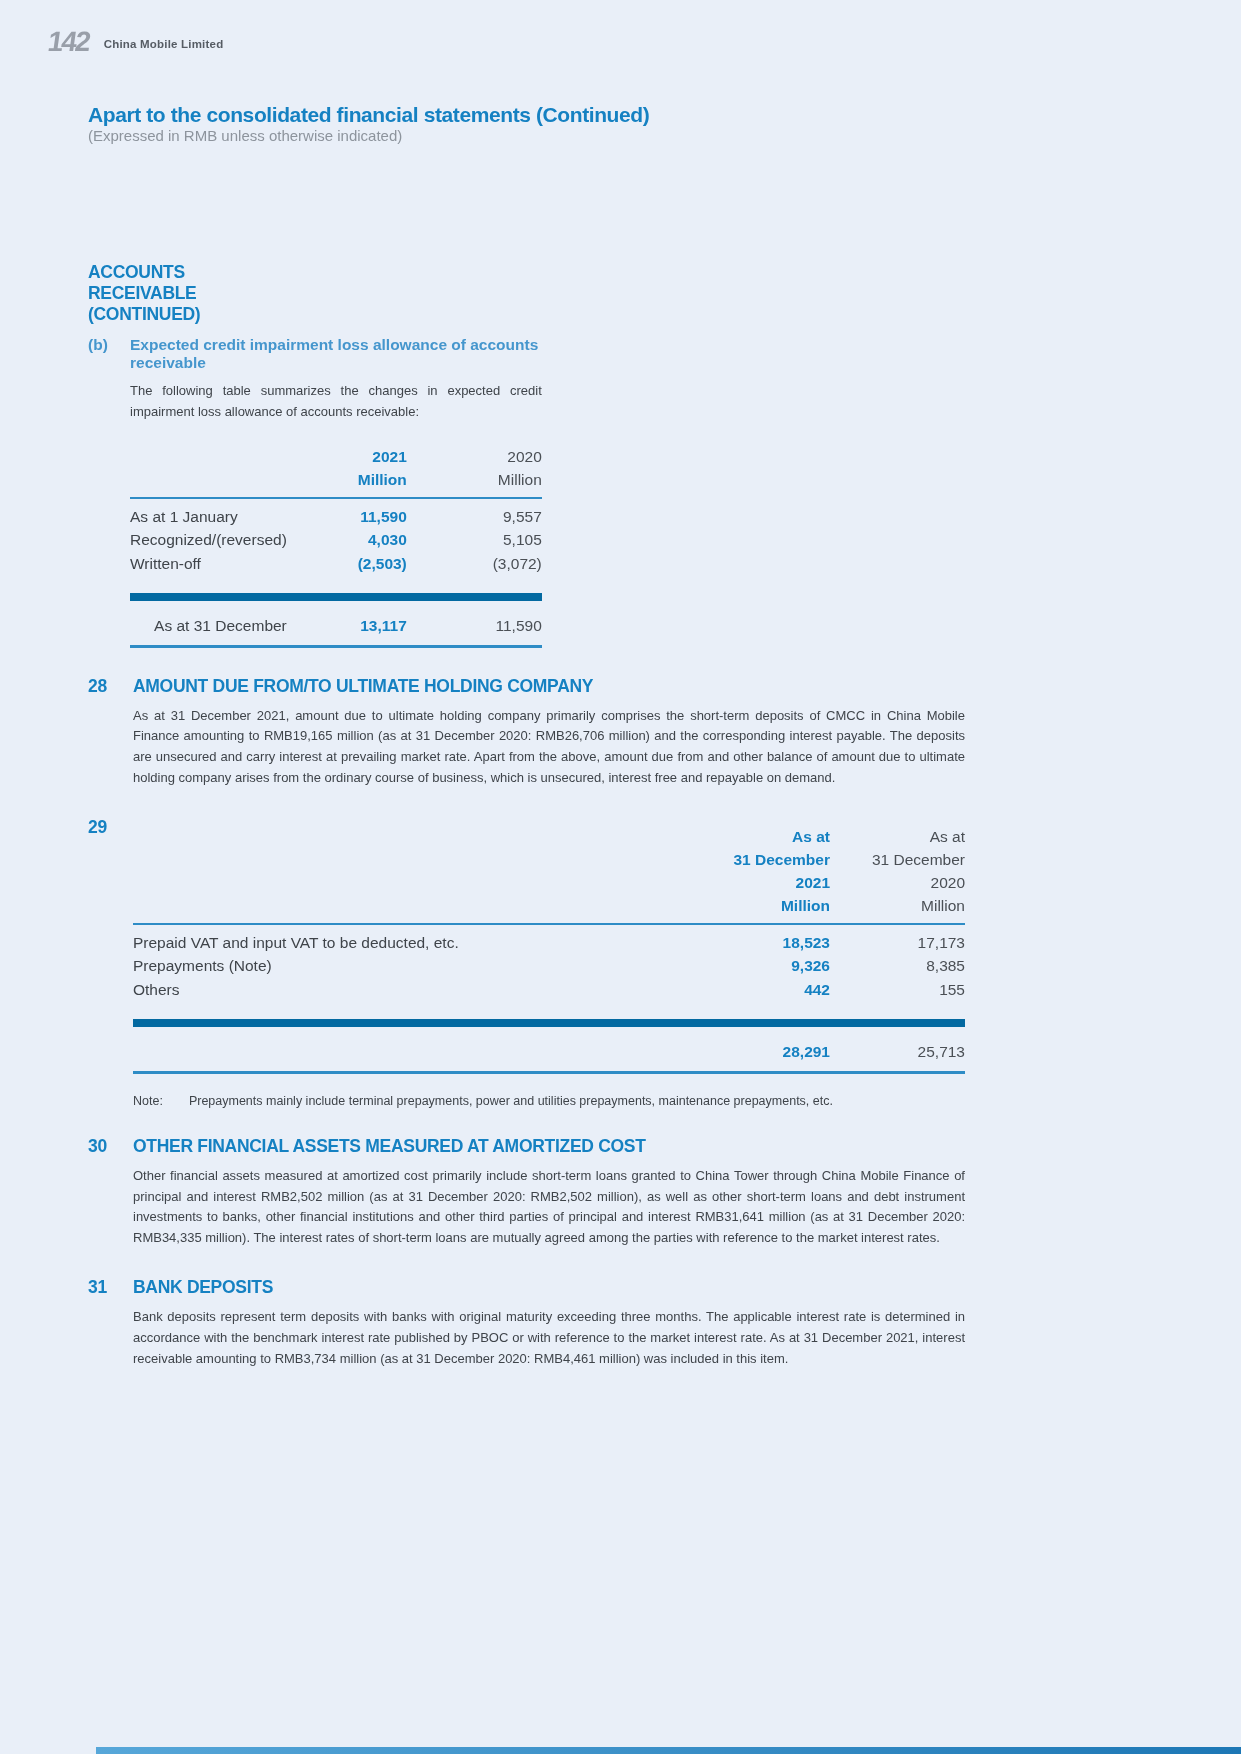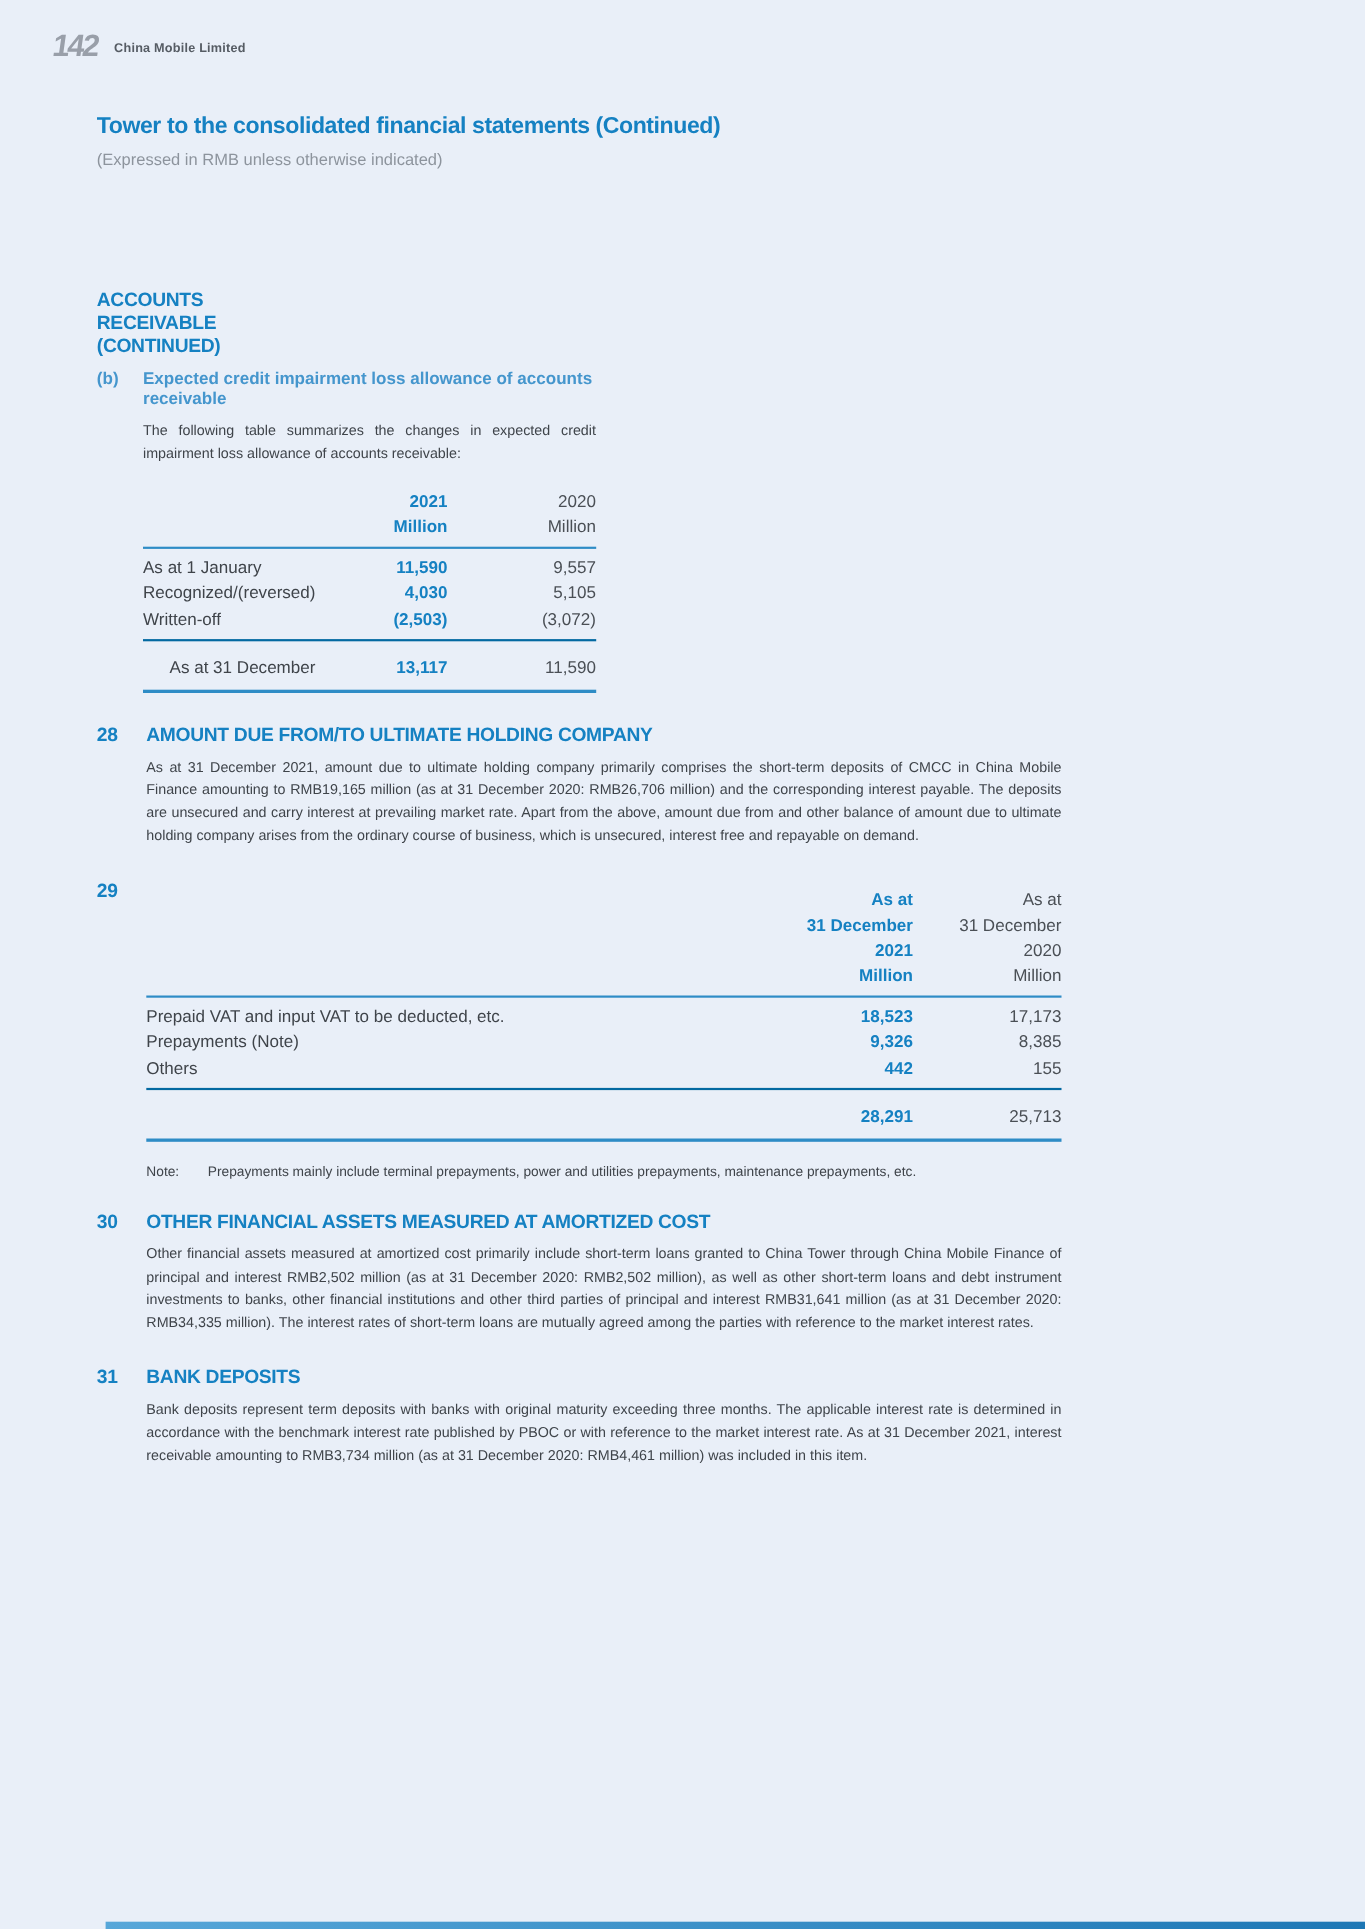--- a/index.html
+++ b/index.html
@@ -9,42 +9,42 @@
     font-family:"Liberation Sans", sans-serif; color:#3f444a;
   }
   
   .hdr { position:absolute; top:26px; left:48px; display:flex; align-items:center; gap:15px; }
   .hdr-num { font-size:28px; font-weight:bold; color:#999fa9; letter-spacing:-2px; transform:skewX(-8deg); }
   .hdr-company { font-size:11.5px; font-weight:bold; color:#565c64; letter-spacing:0.2px; padding-top:4px; }
 
   
   .title-block { position:absolute; top:103px; left:88px; }
   .doc-title { font-size:21px; font-weight:bold; color:#1581c2; letter-spacing:-0.4px; }
-  .doc-subtitle { font-size:15px; color:#8d949d; margin-top:10px; }
+  .doc-subtitle { font-size:15px; color:#8d949d; }
 
   .content { position:absolute; top:262px; left:88px; width:877px; }
 
   .section { display:grid; grid-template-columns:45px 1fr; }
   .sec-num, .sec-heading {
     font-size:17.5px; font-weight:bold; color:#1581c2; letter-spacing:-0.3px;
   }
   .sub-row { display:grid; grid-template-columns:42px 1fr; margin-top:11px; }
   .sub-label, .sub-heading { font-size:15.5px; font-weight:bold; color:#4596cd; }
   .body-text { font-size:13px; line-height:1.6; text-align:justify; color:#3f444a; margin-top:9px; }
 
   
   .fin-table { font-size:15.5px; }
   .t-head { display:flex; align-items:center; padding-bottom:6px; }
   .t-head .spacer { flex:1; }
   .hline { line-height:23px; text-align:right; }
   .col-a { width:120px; }
   .col-b { width:135px; }
   .head-2021 .hline { color:#1581c2; font-weight:bold; }
   .head-2020 .hline { color:#4a4f55; }
-  .t-rows { border-top:2px solid #2e8cc6; padding-top:6px; padding-bottom:6px; border-bottom:2px solid #0369a1; }
+  .t-rows { border-top:2px solid #2e8cc6; padding-top:6px; padding-bottom:18px; border-bottom:8px solid #0369a1; }
   .t-row { display:flex; line-height:23.5px; }
   .t-row .lbl { flex:1; }
   .val-2021 { width:120px; text-align:right; color:#1581c2; font-weight:bold; }
   .val-2020 { width:135px; text-align:right; color:#4a4f55; }
   .t-total { display:flex; line-height:23.5px; margin-top:13px; padding-bottom:7px; border-bottom:3px solid #2e8cc6; }
   .t-total .lbl { flex:1;text-align:right; }
 
   .note-line { display:flex; gap:26px; font-size:12.5px; color:#3f444a; margin-top:20px; }
 
   .mt-table { margin-top:22px; }
@@ -59,21 +59,21 @@
 <body>
 
 <div class="page">
 
   <div class="hdr">
     <span class="hdr-num">142</span>
     <span class="hdr-company">China Mobile Limited</span>
   </div>
 
   <div class="title-block">
-    <div class="doc-title">Tower to the consolidated financial statements (Continued)</div>
+    <div class="doc-title">Apart to the consolidated financial statements (Continued)</div>
     <div class="doc-subtitle">(Expressed in RMB unless otherwise indicated)</div>
   </div>
 
   <div class="content">
 
     <div class="section">
       <div>
         <div class="sec-heading">ACCOUNTS RECEIVABLE (CONTINUED)</div>
         <div class="sub-row">
           <div class="sub-label">(b)</div>

